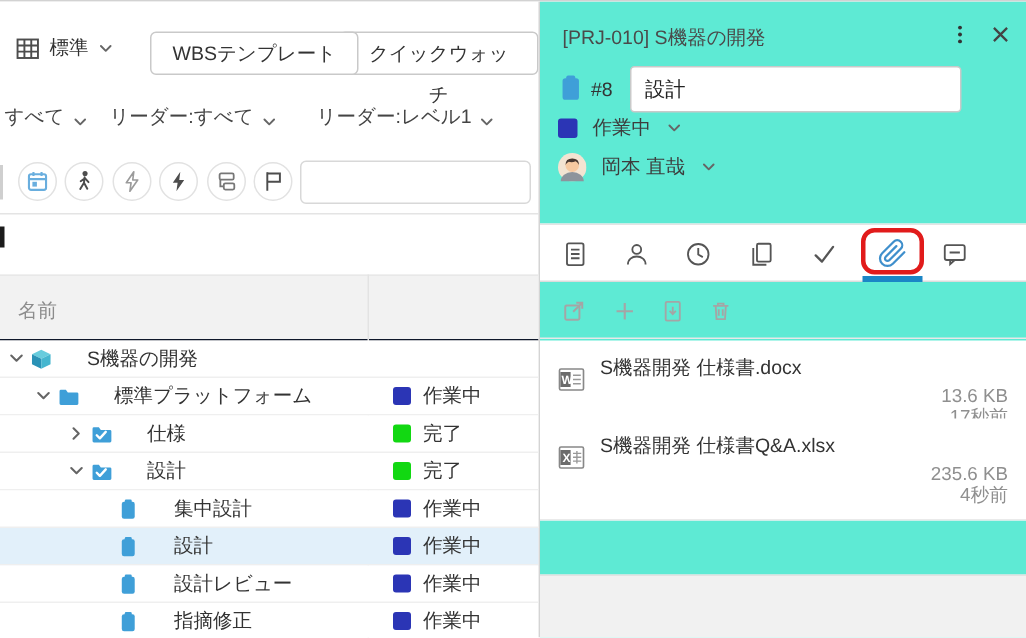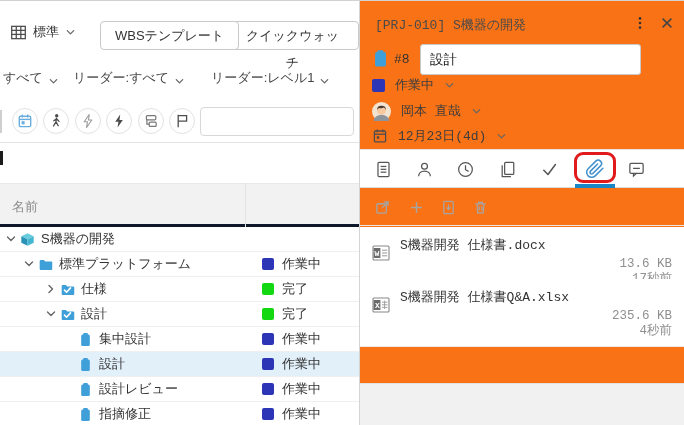--- a/index.html
+++ b/index.html
@@ -31,37 +31,37 @@
   .icon-row { position:absolute; left:0; top:105px; width:360px; height:36px; }
   .circ { position:absolute; top:2px; width:26px; height:26px; border:1px solid #e2e2e2; border-radius:50%;
     background:#fff; display:flex; align-items:center; justify-content:center; cursor:pointer; }
   .sliver { position:absolute; left:0; top:4px; width:2px; height:23px; background:#cfcfcf; }
   .quick-input { position:absolute; left:200px; top:1px; width:154px; height:29px;
     border:1px solid #d8d8d8; border-radius:4px; background:#fff; font-family:inherit; font-size:13px; padding:0 8px; }
   .hr1 { position:absolute; left:0; top:141px; width:360px; height:1px; background:#e4e4e4; }
   .black-mark { position:absolute; left:0; top:150px; width:3px; height:14px; background:#1b1b1b; }
 
   .thead { position:absolute; left:0; top:182px; width:359px; height:44px; background:#f2f2f2;
-    border-top:1px solid #e8e8e8; border-bottom:3px solid #0f172a; font-size:13px; color:#8c8c8c; }
+    border-top:1px solid #e8e8e8; border-bottom:1px solid #0f172a; font-size:13px; color:#8c8c8c; }
   .th-name { position:absolute; left:12px; top:14px; }
   .th-status { position:absolute; left:257px; top:14px; }
   .col-div { position:absolute; left:245px; top:182px; height:243px; width:1px; background:#e3e3e3; }
 
   .trow { position:absolute; left:0; width:359px; height:25px; border-bottom:1px solid #efefef;
     display:flex; align-items:center; font-size:13px; color:#333; cursor:pointer; background:#fff; }
   .sp { display:inline-block; height:1px; }
-  .tname { margin-left:6px; white-space:nowrap;text-align:right; }
+  .tname { margin-left:23px; white-space:nowrap;text-align:right; }
   .scell { position:absolute; left:245px; top:0; height:100%; display:flex; align-items:center;
     padding-left:17px; gap:8px; }
   .sq { width:12px; height:12px; border-radius:2px; }
   .chev { color:#666; flex:none; }
   .chev-right { transform:rotate(-90deg); }
 
   
-  .right-panel { position:absolute; left:360px; top:0; width:324px; height:425px; background:#f97316; overflow:hidden;font-family:Liberation Mono, monospace; }
+  .right-panel { position:absolute; left:360px; top:0; width:324px; height:425px; background:#5eead4; overflow:hidden; }
   .dp-title { position:absolute; left:15px; top:15px; font-size:13px; color:#4a4a4a; white-space:nowrap; }
   .kebab-btn { position:absolute; left:270px; top:12px; width:20px; height:20px; display:flex;
     align-items:center; justify-content:center; color:#333; cursor:pointer; }
   .close-btn { position:absolute; left:298px; top:13px; width:18px; height:18px; display:flex;
     align-items:center; justify-content:center; color:#444; cursor:pointer; }
 
   .task-row { position:absolute; left:0; top:43px; width:324px; height:32px; }
   .task-ic { position:absolute; left:11px; top:5px; }
   .task-id { position:absolute; left:34px; top:8px; font-size:13px; color:#333; }
   .title-input { position:absolute; left:60px; top:0; width:221px; height:31px; border:1px solid #c9c9c9;
@@ -500,29 +500,20 @@
     </div>
     <div class="meta-row m-assignee">
       <svg width="19" height="19">
           <use href="#sym-avatar"></use>
         </svg>
       <span>岡本 直哉</span>
       <svg width="11" height="11" class="chev">
           <use href="#sym-chev"></use>
         </svg>
     </div>
-    <div class="meta-row m-date">
-      <svg width="16" height="16" class="ic-dark">
-          <use href="#sym-cal-o"></use>
-        </svg>
-      <span>12月23日(4d)</span>
-      <svg width="11" height="11" class="chev">
-          <use href="#sym-chev"></use>
-        </svg>
-    </div>
 
     <div class="tabbar">
       <span class="tab" style="left:3px">
           <svg width="19" height="19">
             <use href="#sym-doc"></use>
           </svg>
         </span>
       <span class="tab" style="left:44px">
           <svg width="19" height="19">
             <use href="#sym-person"></use>

